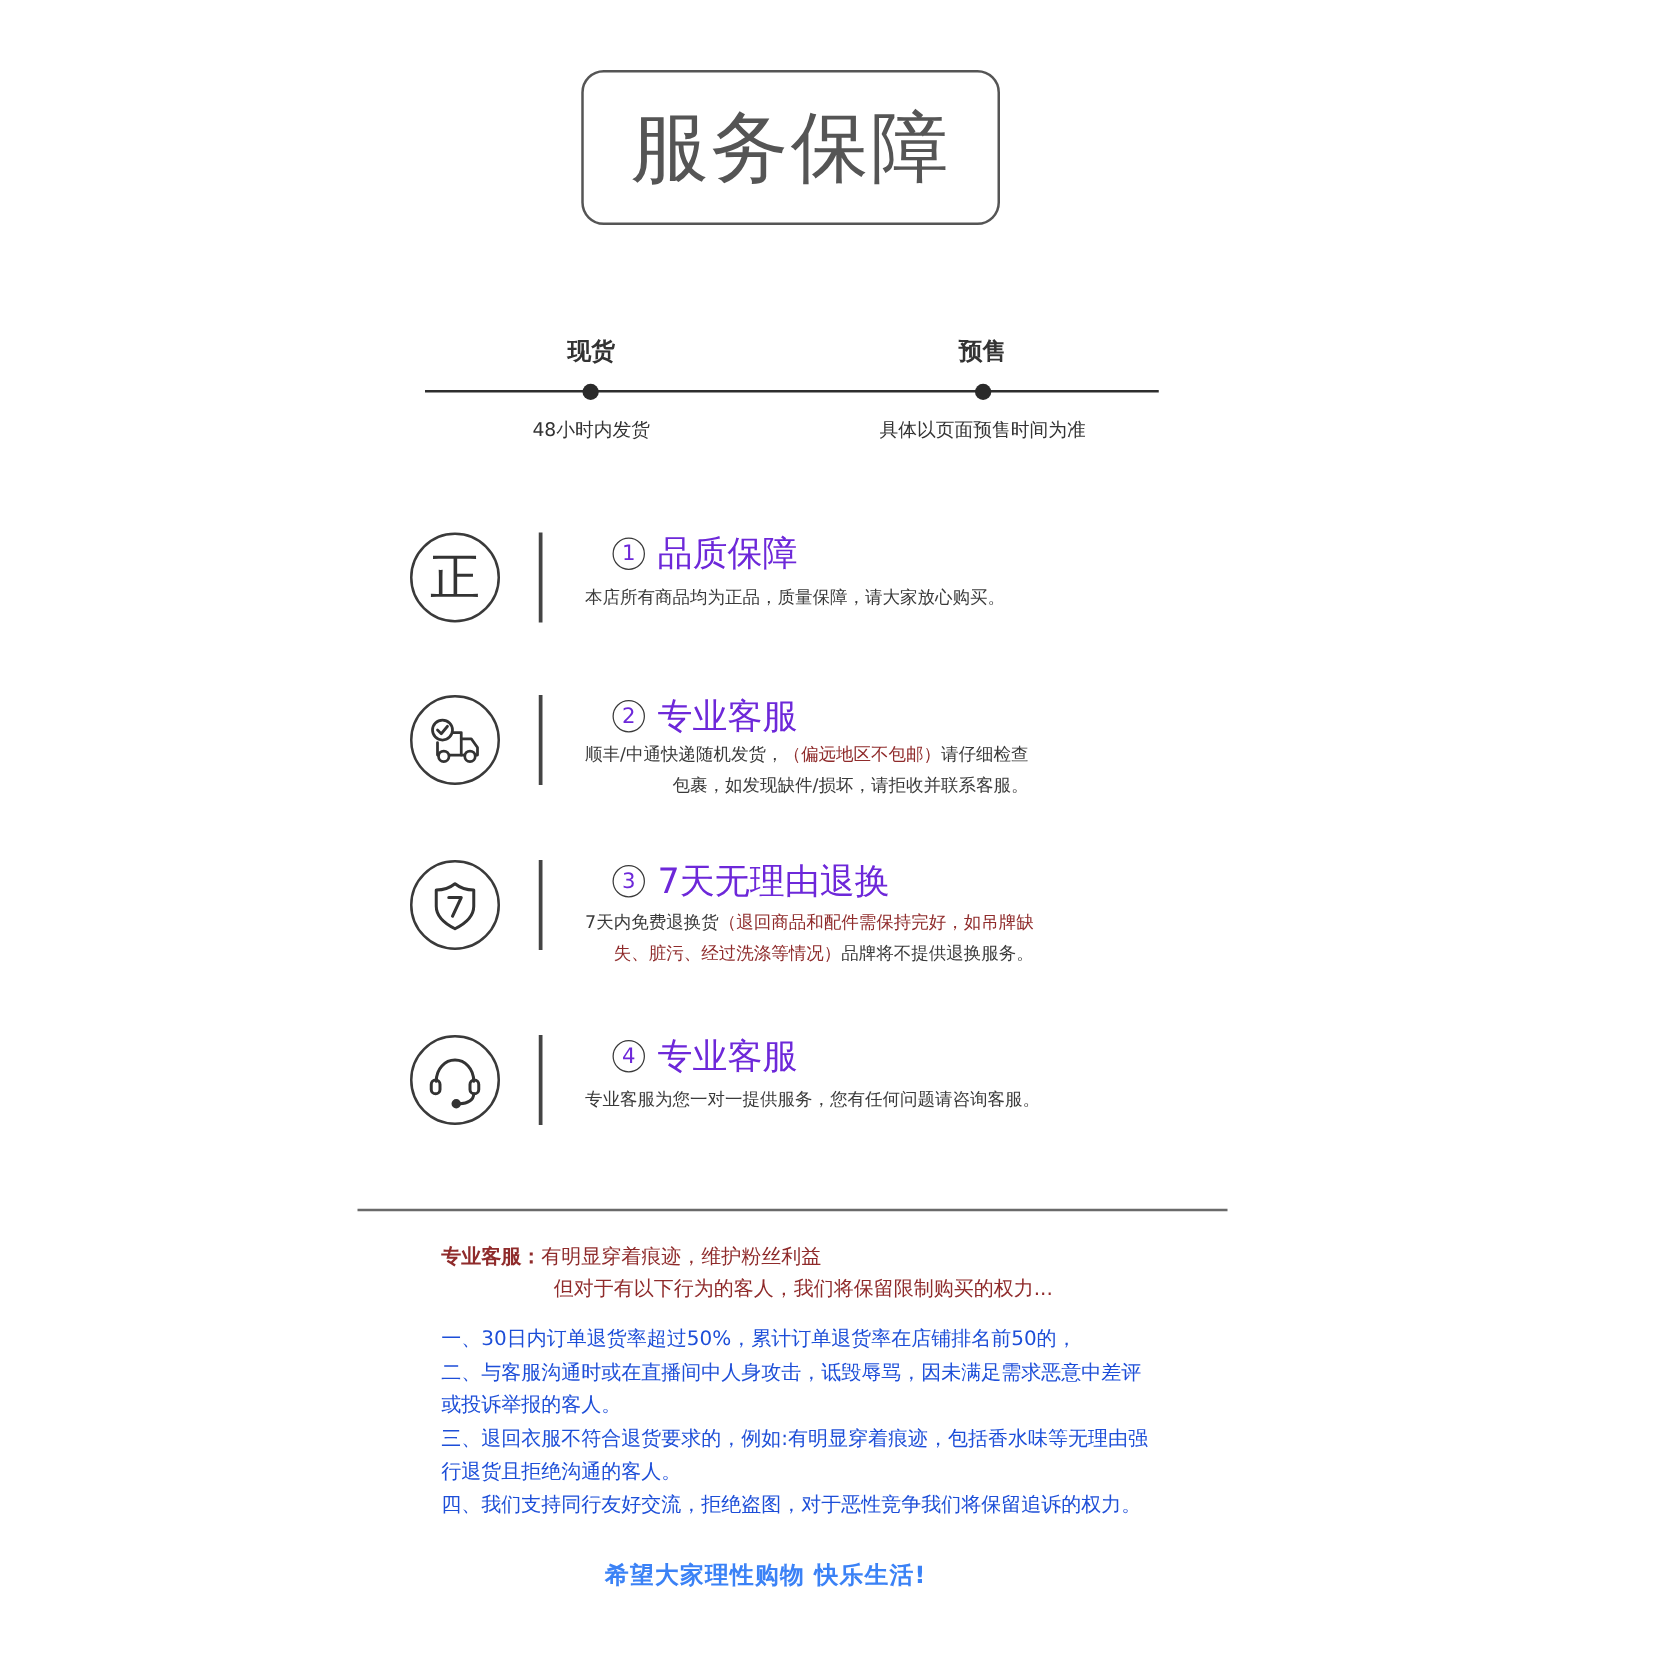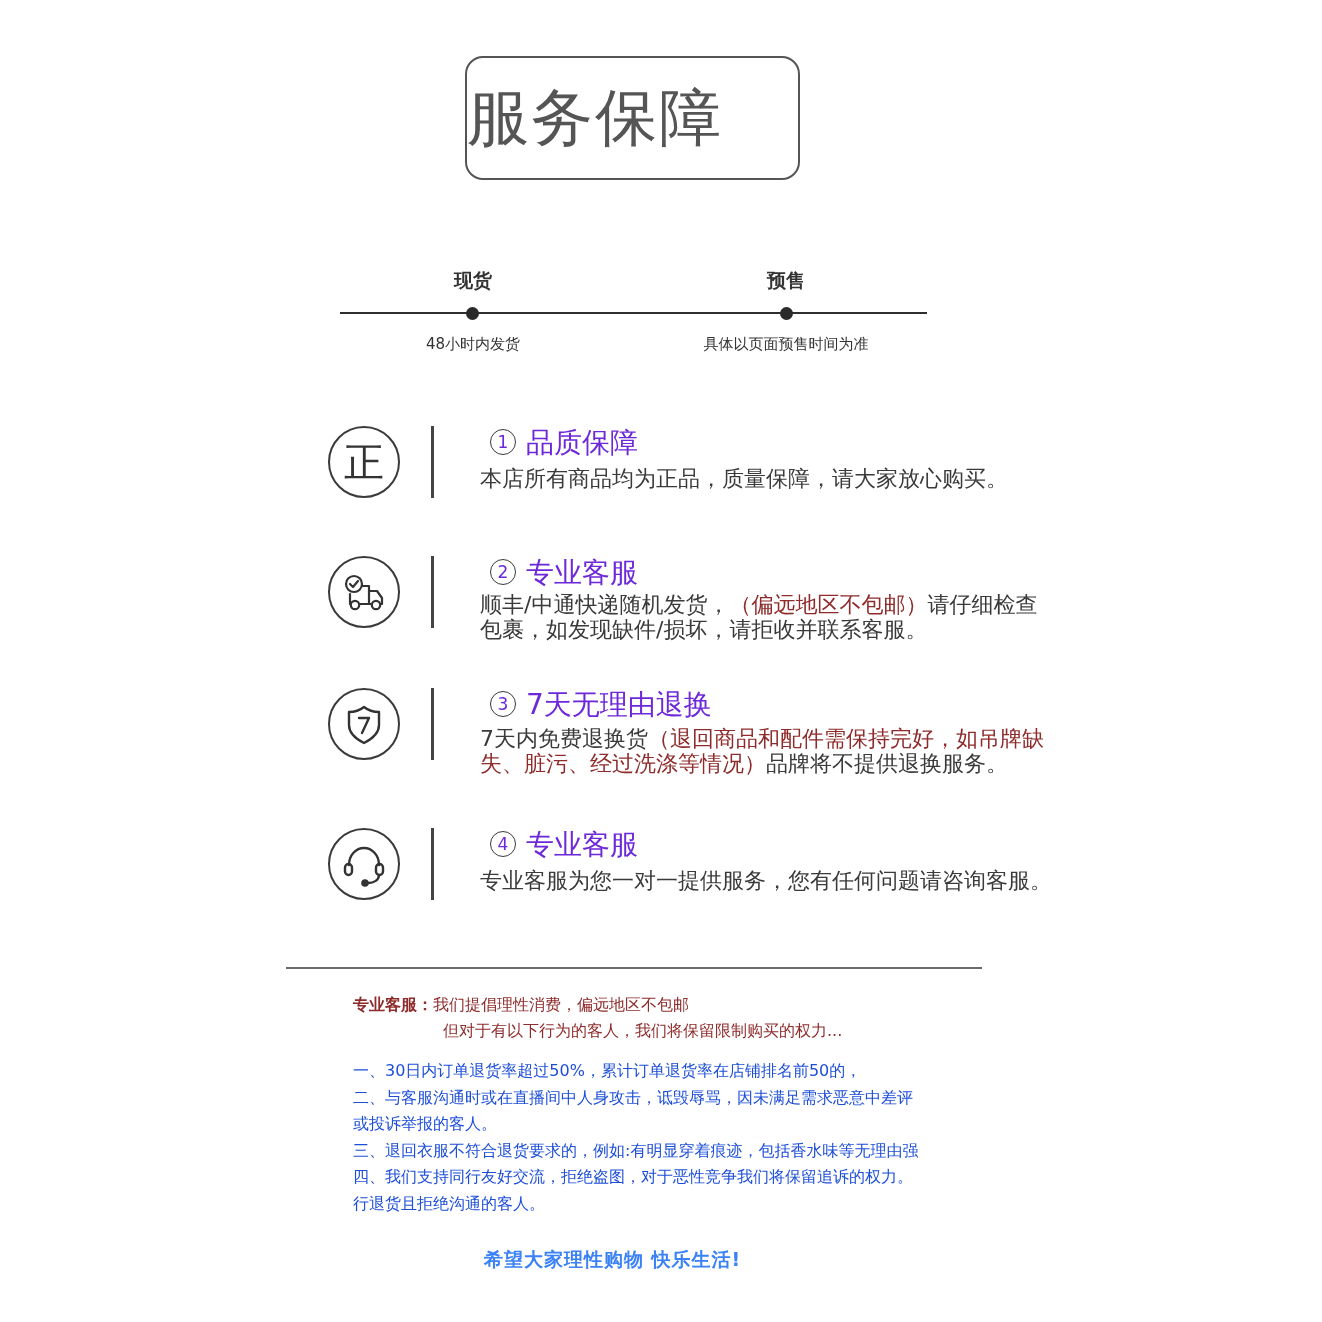--- a/index.html
+++ b/index.html
@@ -4,21 +4,21 @@
   <style>
     html, body { margin: 0; padding: 0; background: #ffffff; }
     body {
       width: 1322px; height: 1322px; position: relative; overflow: hidden;
       font-family: "DejaVu Sans", "Liberation Sans", sans-serif;
       color: #3a3a3a;
     }
     .title-box {
       position: absolute; left: 465px; top: 56px; width: 335px; height: 124px;
       border: 2.5px solid #555; border-radius: 18px; box-sizing: border-box;
-      display: flex; align-items: center; justify-content: flex-start;
+      display: flex; align-items: center; justify-content: center;
     }
     .title-box span {
       font-size: 62px; color: #555; letter-spacing: 2px; font-weight: 400;
     }
     
     .timeline-line {
       position: absolute; left: 340px; top: 312px; width: 587px; height: 2px; background: #2e2e2e;
     }
     .tl-dot {
       position: absolute; width: 13px; height: 13px; border-radius: 50%; background: #2a2a2a; top: 307px;
@@ -43,21 +43,21 @@
     }
     .feature .f-title {
       position: absolute; left: 139px; font-size: 28px; color: #6d28d9; white-space: nowrap; margin-left: 23px;
     }
     .feature .f-title .num {
       display: inline-block; width: 24px; height: 24px; border: 1.6px solid #3a3a3a; border-radius: 50%;
       font-size: 17px; line-height: 24px; text-align: center; vertical-align: 4px; margin-right: 10px;
       box-sizing: content-box;
     }
     .feature .f-desc {
-      position: absolute; left: 152px; font-size: 22px; color: #3a3a3a; line-height: 25px; white-space: nowrap;
+      position: absolute; left: 140px; font-size: 14px; color: #3a3a3a; line-height: 25px; white-space: nowrap; text-align: right;
     }
     .red { color: #8f2b2b; }
     .zheng {
       font-size: 40px; color: #333; font-family: "DejaVu Serif", serif; line-height: 1;
     }
     
     .hr {
       position: absolute; left: 286px; top: 967px; width: 696px; height: 2px; background: #6a6a6a;
     }
     .notice {
@@ -158,26 +158,26 @@
     <span class="num">4</span><span>专业客服</span>
   </div>
   <div class="f-desc" style="top:40px">
     <div><span>专业客服为您一对一提供服务，您有任何问题请咨询客服。</span></div>
   </div>
 </div>
 
 <div class="hr"></div>
 
 <div class="notice">
-  <div><span class="label">专业客服：</span><span>我们提倡理性消费，偏远地区不包邮</span></div>
+  <div><span class="label">专业客服：</span><span>有明显穿着痕迹，维护粉丝利益</span></div>
   <div class="line2">但对于有以下行为的客人，我们将保留限制购买的权力...</div>
 </div>
 
 <div class="rules">
   <div>一、30日内订单退货率超过50%，累计订单退货率在店铺排名前50的，</div>
   <div>二、与客服沟通时或在直播间中人身攻击，诋毁辱骂，因未满足需求恶意中差评</div>
   <div>或投诉举报的客人。</div>
   <div>三、退回衣服不符合退货要求的，例如:有明显穿着痕迹，包括香水味等无理由强</div>
+  <div>行退货且拒绝沟通的客人。</div>
   <div>四、我们支持同行友好交流，拒绝盗图，对于恶性竞争我们将保留追诉的权力。</div>
-  <div>行退货且拒绝沟通的客人。</div>
 </div>
 
 <div class="slogan">希望大家理性购物  快乐生活!</div>
 
 </body></html>

